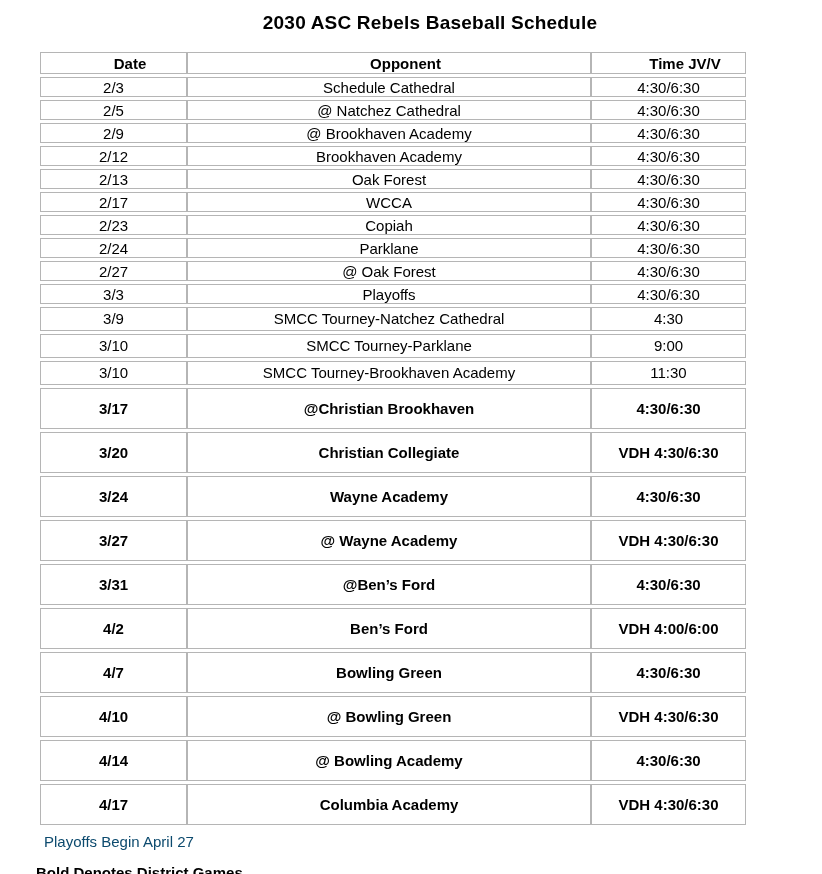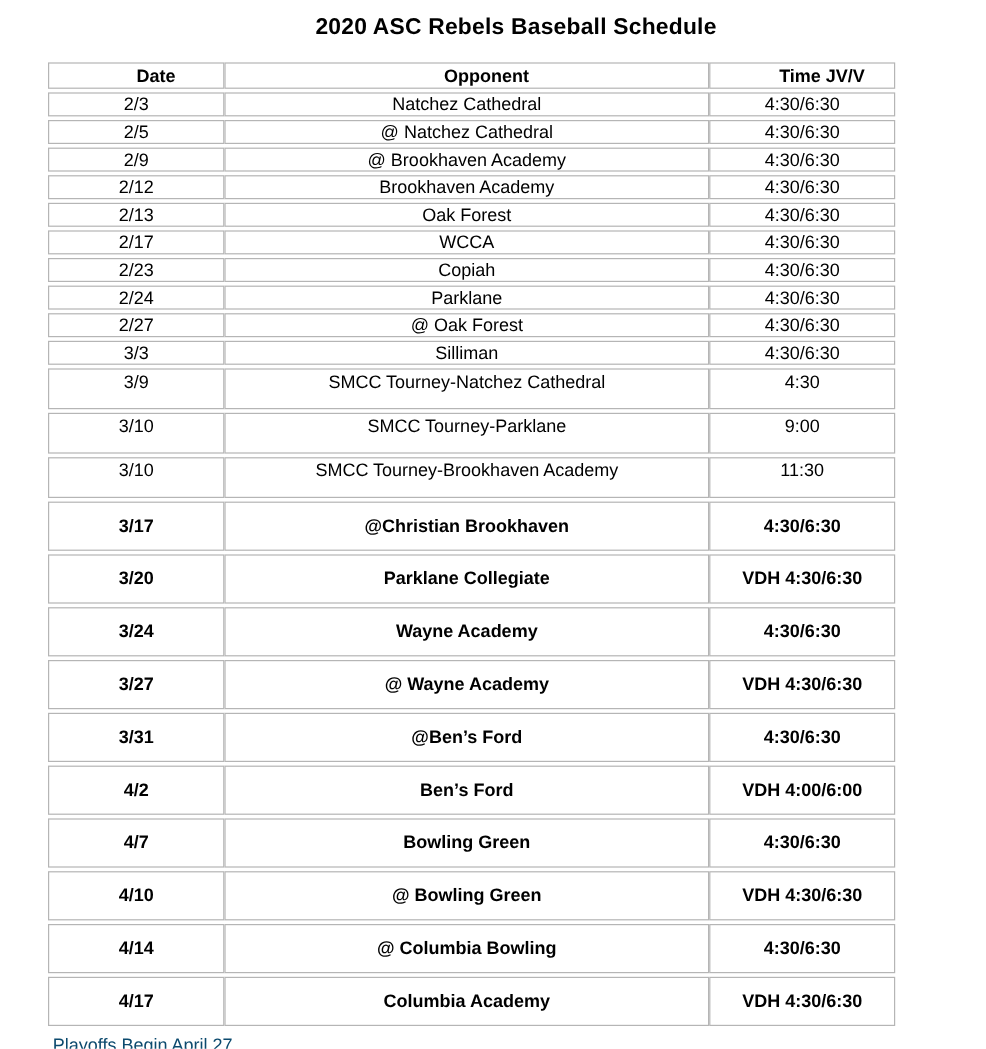--- a/index.html
+++ b/index.html
@@ -45,21 +45,21 @@
     overflow: hidden;
     white-space: nowrap;
   }
   th {
     font-weight: bold;
     height: 22px;
     padding-left: 35px;
   }
   tr.row td { height: 20px; font-weight: normal; }
   tr.row.tournament td {
-    height: 34px;
+    height: 24px;
     vertical-align: top;
     padding-top: 2px;
     margin-top: 24px;
   }
   tr.row.district td {
     height: 41px;
     font-weight: bold;
   }
 
   .note-playoffs {
@@ -73,39 +73,39 @@
     margin-left: 36px;
     font-size: 15px;
     font-weight: bold;
   }
 </style>
 </head>
 <body>
 
 <div class="page">
 
-  <h1 class="doc-title">2020 ASC Rebels Baseball Schedule</h1>
+  <h1 class="doc-title">2030 ASC Rebels Baseball Schedule</h1>
 
   <table class="schedule">
     <colgroup>
       <col class="c-date">
       <col class="c-opp">
       <col class="c-time">
     </colgroup>
     <thead>
       <tr>
         <th>Date</th>
         <th>Opponent</th>
         <th>Time JV/V</th>
       </tr>
     </thead>
     <tbody>
         <tr class="row">
           <td>2/3</td>
-          <td>Natchez Cathedral</td>
+          <td>Schedule Cathedral</td>
           <td>4:30/6:30</td>
         </tr>
         <tr class="row">
           <td>2/5</td>
           <td>@ Natchez Cathedral</td>
           <td>4:30/6:30</td>
         </tr>
         <tr class="row">
           <td>2/9</td>
           <td>@ Brookhaven Academy</td>
@@ -136,21 +136,21 @@
           <td>Parklane</td>
           <td>4:30/6:30</td>
         </tr>
         <tr class="row">
           <td>2/27</td>
           <td>@ Oak Forest</td>
           <td>4:30/6:30</td>
         </tr>
         <tr class="row">
           <td>3/3</td>
-          <td>Silliman</td>
+          <td>Playoffs</td>
           <td>4:30/6:30</td>
         </tr>
         <tr class="row tournament">
           <td>3/9</td>
           <td>SMCC Tourney-Natchez Cathedral</td>
           <td>4:30</td>
         </tr>
         <tr class="row tournament">
           <td>3/10</td>
           <td>SMCC Tourney-Parklane</td>
@@ -161,21 +161,21 @@
           <td>SMCC Tourney-Brookhaven Academy</td>
           <td>11:30</td>
         </tr>
         <tr class="row district">
           <td>3/17</td>
           <td>@Christian Brookhaven</td>
           <td>4:30/6:30</td>
         </tr>
         <tr class="row district">
           <td>3/20</td>
-          <td>Parklane Collegiate</td>
+          <td>Christian Collegiate</td>
           <td>VDH 4:30/6:30</td>
         </tr>
         <tr class="row district">
           <td>3/24</td>
           <td>Wayne Academy</td>
           <td>4:30/6:30</td>
         </tr>
         <tr class="row district">
           <td>3/27</td>
           <td>@ Wayne Academy</td>
@@ -196,21 +196,21 @@
           <td>Bowling Green</td>
           <td>4:30/6:30</td>
         </tr>
         <tr class="row district">
           <td>4/10</td>
           <td>@ Bowling Green</td>
           <td>VDH 4:30/6:30</td>
         </tr>
         <tr class="row district">
           <td>4/14</td>
-          <td>@ Columbia Bowling</td>
+          <td>@ Bowling Academy</td>
           <td>4:30/6:30</td>
         </tr>
         <tr class="row district">
           <td>4/17</td>
           <td>Columbia Academy</td>
           <td>VDH 4:30/6:30</td>
         </tr>
       </tbody>
   </table>
 

